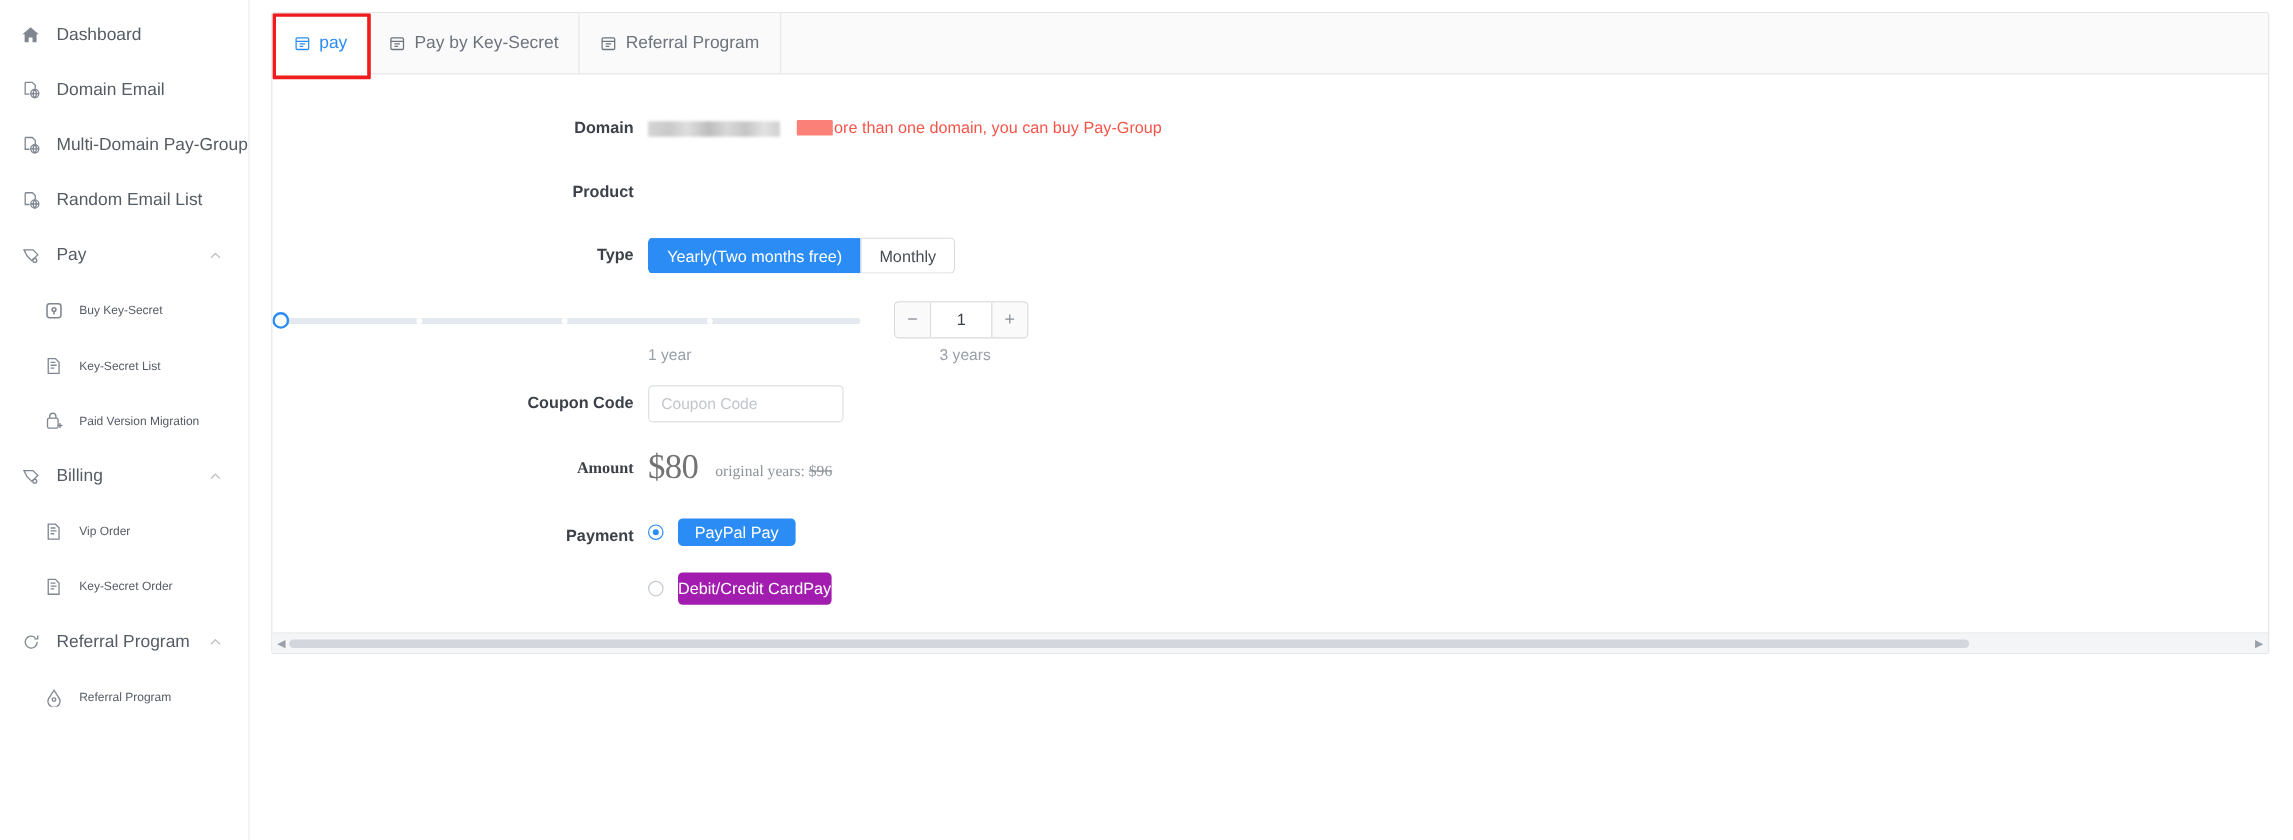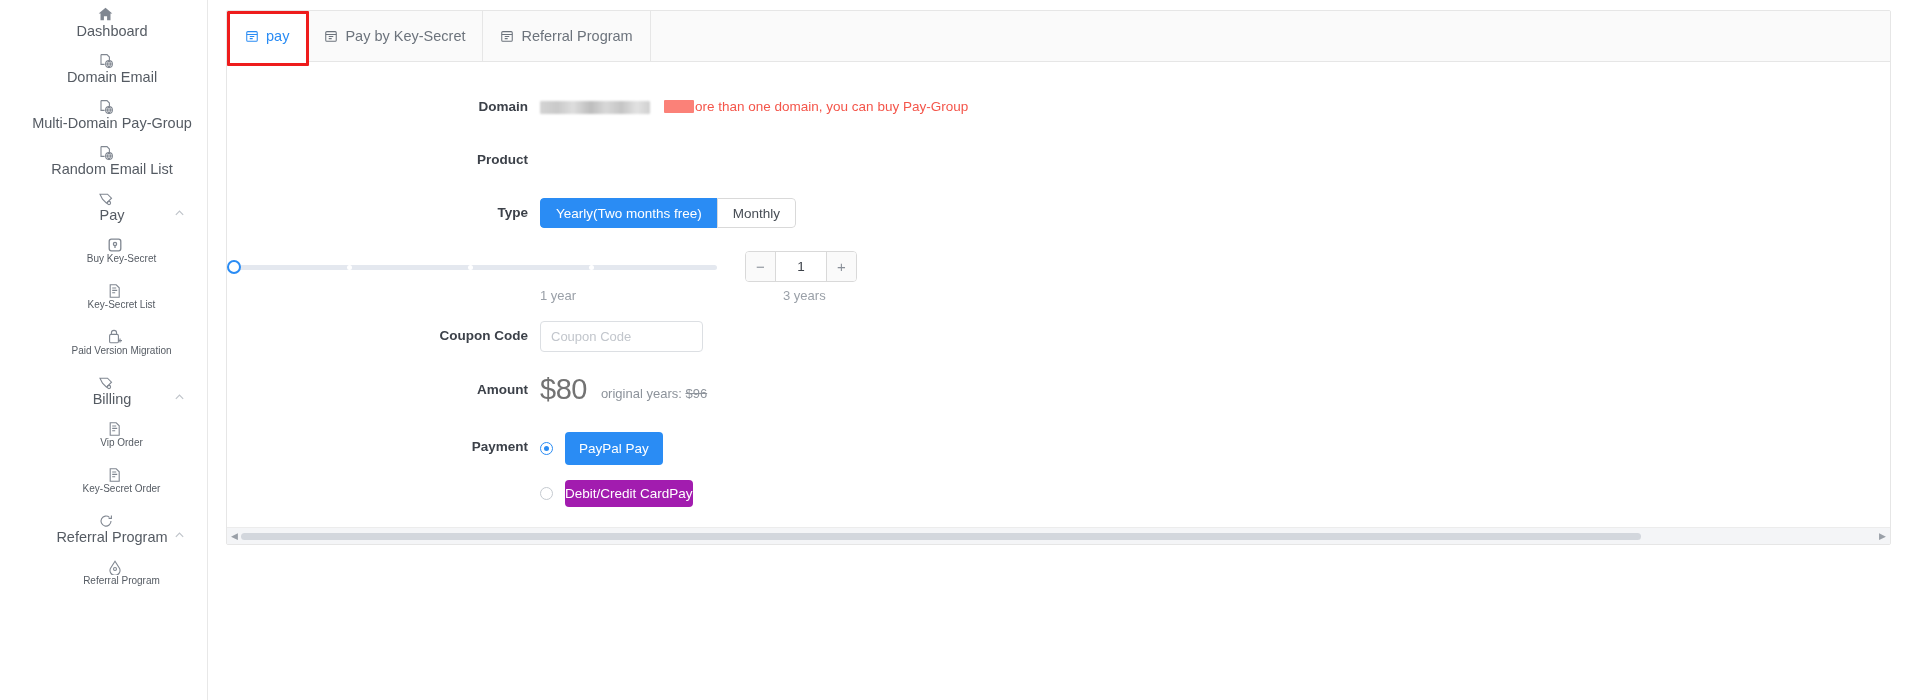--- a/index.html
+++ b/index.html
@@ -26,21 +26,20 @@
   }
   .nav-item {
     display: flex;
     align-items: center;
     height: 46px;
     padding-left: 17px;
     color: #555b63;
     font-size: 14.5px;
     cursor: pointer;
     position: relative;
-    flex-direction: column;
   }
   .nav-item.sub { padding-left: 36px; font-size: 10px; }
   .nav-item .ico {
     width: 17px; height: 17px;
     margin-right: 13px;
     flex: 0 0 17px;
     display: flex; align-items: center; justify-content: center;
     color: #808791;
   }
   .nav-item .ico svg { display: block; }
@@ -308,21 +307,21 @@
   .radio.on::after {
     content: "";
     position: absolute; left: 3px; top: 3px;
     width: 5px; height: 5px; border-radius: 50%;
     background: #2a8cf4;
   }
   .paypal-btn {
     background: #2a8cf4;
     color: #fff;
     border-radius: 4px;
-    height: 33px;
+    height: 23px;
     padding: 0 14px;
     font-size: 13.5px;
     display: inline-flex; align-items: center;
     cursor: pointer;
   }
   .card-btn {
     background: #a21caf;
     color: #fff;
     border-radius: 4px;
     height: 27px;
@@ -601,21 +600,21 @@
           <span class="m2">3 years</span>
         </div>
 
         <div class="row">
           <div class="row-label">Coupon Code</div>
           <div class="row-ctrl">
             <input class="coupon" type="text" placeholder="Coupon Code" style="">
           </div>
         </div>
 
-        <div class="row" style="margin-bottom:27px;">
+        <div class="row" style="margin-bottom:27px;font-family:Liberation Serif, serif;">
           <div class="row-label">Amount</div>
           <div class="row-ctrl" style="align-items:flex-end;">
             <span class="amount-big">$80</span>
             <span class="orig">
               <span>original years:</span>
               <s>$96</s>
             </span>
           </div>
         </div>
 

